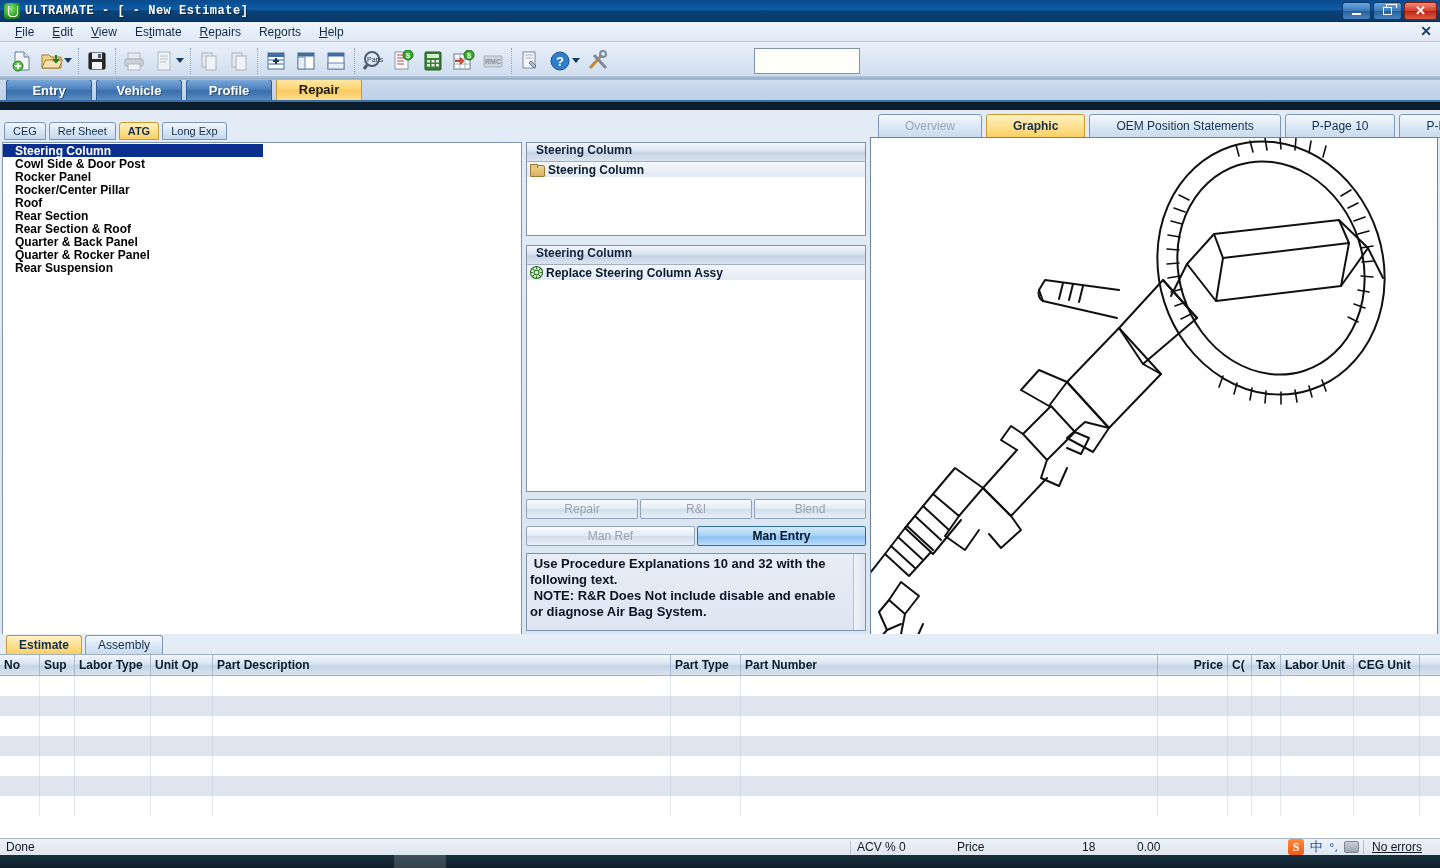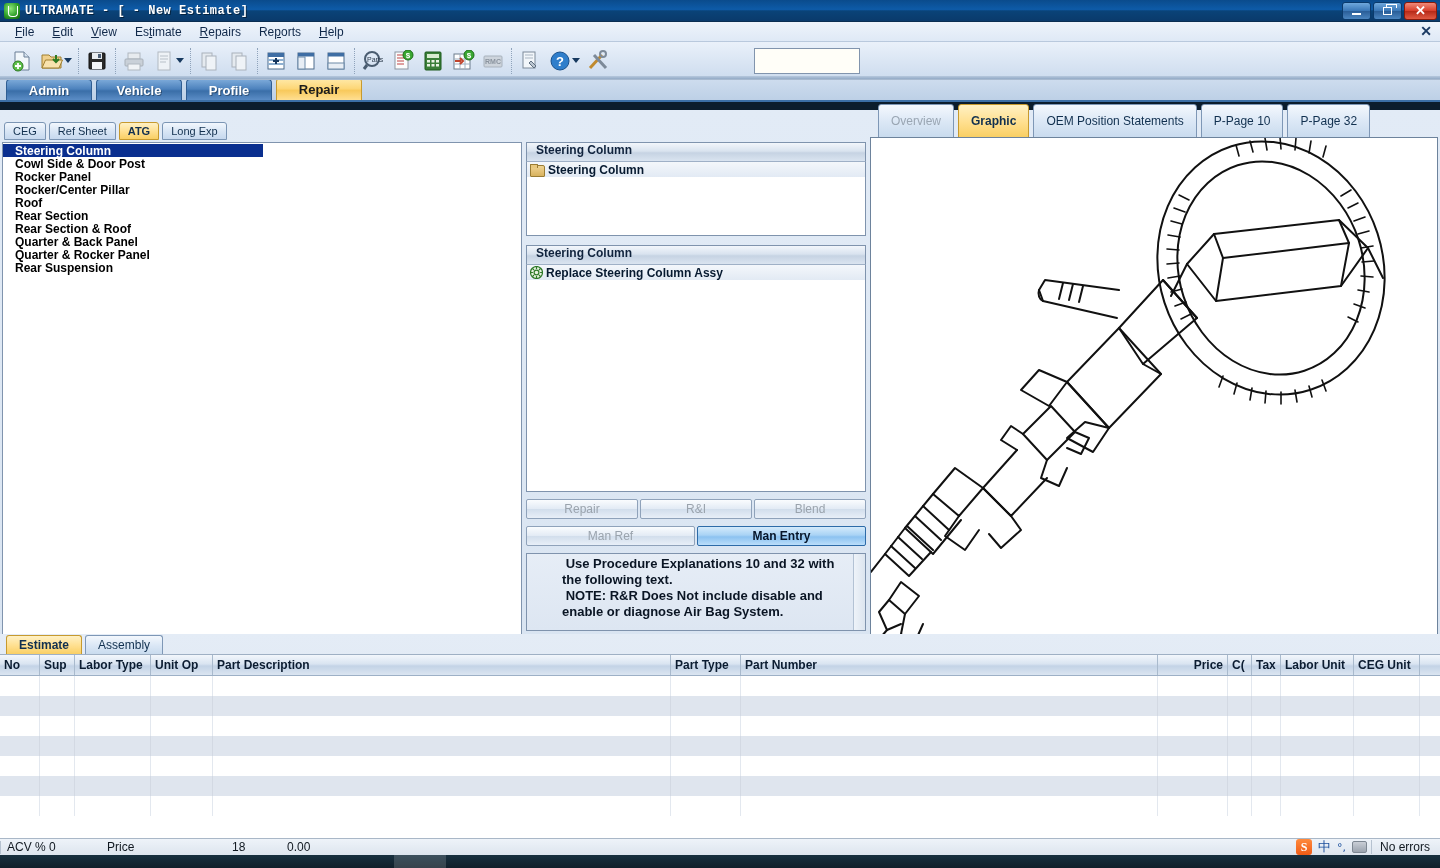--- a/index.html
+++ b/index.html
@@ -300,43 +300,42 @@
     border: 1px solid #7f93ad;
     position: relative;
     overflow: hidden;
   }
   .note-text {
     font: bold 13px "Liberation Sans", sans-serif;
     color: #0a1524;
     padding: 2px 14px 2px 3px;
     line-height: 16px;
     white-space: pre-wrap;
-    margin-left: 32px;
   }
   .note-scroll {
     position: absolute; right: 0; top: 0; bottom: 0;
     width: 12px;
     background: linear-gradient(to right, #eef3f9, #dce5ef);
     border-left: 1px solid #b3c2d4;
   }
 
   
   .right-panel {
     position: absolute; left: 870px; top: 8px;
     width: 568px; height: 613px;
   }
   .gtabs {
     display: flex; align-items: flex-end; gap: 4px;
     height: 20px;
     padding-left: 8px;
   }
   .gtab {
-    height: 34px;
+    height: 24px;
     display: flex; align-items: center; justify-content: center;
-    padding: 0 12px;
+    padding: 0 26px;
     font: 12px "Liberation Sans", sans-serif;
     color: #11304f;
     background: linear-gradient(to bottom, #f4f8fd 0%, #dce8f6 50%, #c9dbee 100%);
     border: 1px solid #7e97b6;
     border-radius: 3px 3px 0 0;
     cursor: default; white-space: nowrap;
   }
   .gtab.active {
     background: linear-gradient(to bottom, #fff1c4 0%, #ffdf8e 55%, #f9cf64 100%);
     border-color: #c79a2e;
@@ -451,21 +450,21 @@
     color: #fff; font: bold 12px "Liberation Serif", serif;
     display: flex; align-items: center; justify-content: center;
   }
   .ime-cn { font: 13px "DejaVu Sans", sans-serif; color: #1b4f9c; }
   .ime-pin { font: 11px "DejaVu Sans", sans-serif; color: #1b4f9c; }
   .ime-kb {
     width: 15px; height: 12px; border-radius: 2px;
     background: linear-gradient(to bottom, #c9ced6, #9aa3ae);
     border: 1px solid #7d8792;
   }
-  .sb-errors { padding: 0 10px 0 8px; border-left: 1px solid #b6c2d0; }
+  .sb-errors { padding: 0 18px 0 8px; border-left: 1px solid #b6c2d0; text-decoration: underline; }
 
   
   .taskbar {
     position: absolute; left: 0; right: 0; bottom: 0;
     height: 13px;
     background: linear-gradient(to bottom, #17303f 0%, #101f2a 100%);
   }
   .taskbar .tsk {
     position: absolute; left: 394px; top: 0;
     width: 52px; height: 13px;
@@ -658,21 +657,21 @@
       </div>
     </div>
 
     <div class="tb-input-wrap">
       <input class="tb-input" type="text" value="" style="">
     </div>
     <div class="toolbar-underline"></div>
   </div>
 
   <div class="maintabs">
-    <div class="mtab">Admin</div>
+    <div class="mtab">Entry</div>
     <div class="mtab">Vehicle</div>
     <div class="mtab">Profile</div>
     <div class="mtab active">Repair</div>
   </div>
 
   <div class="body">
 
     <div class="subtabs">
       <div class="stab">CEG</div>
       <div class="stab">Ref Sheet</div>
@@ -983,20 +982,21 @@
             <div class="gc" style="width: 24px;"></div>
             <div class="gc" style="width: 29px;"></div>
             <div class="gc" style="width: 73px;"></div>
             <div class="gc" style="width: 66px;"></div>
           </div>
         </div>
     </div>
   </div>
 
   <div class="statusbar">
+    <div class="sb-cell" style="width:850px;">Done</div>
     <div class="sb-divider"></div>
     <div class="sb-cell" style="width:100px;">ACV % 0</div>
     <div class="sb-cell" style="width:125px;">Price</div>
     <div class="sb-cell" style="width:55px;">18</div>
     <div class="sb-cell">0.00</div>
     <div class="ime">
       <span class="ime-s">S</span>
       <span class="ime-cn">中</span>
       <span class="ime-pin">°,</span>
       <span class="ime-kb"></span>

